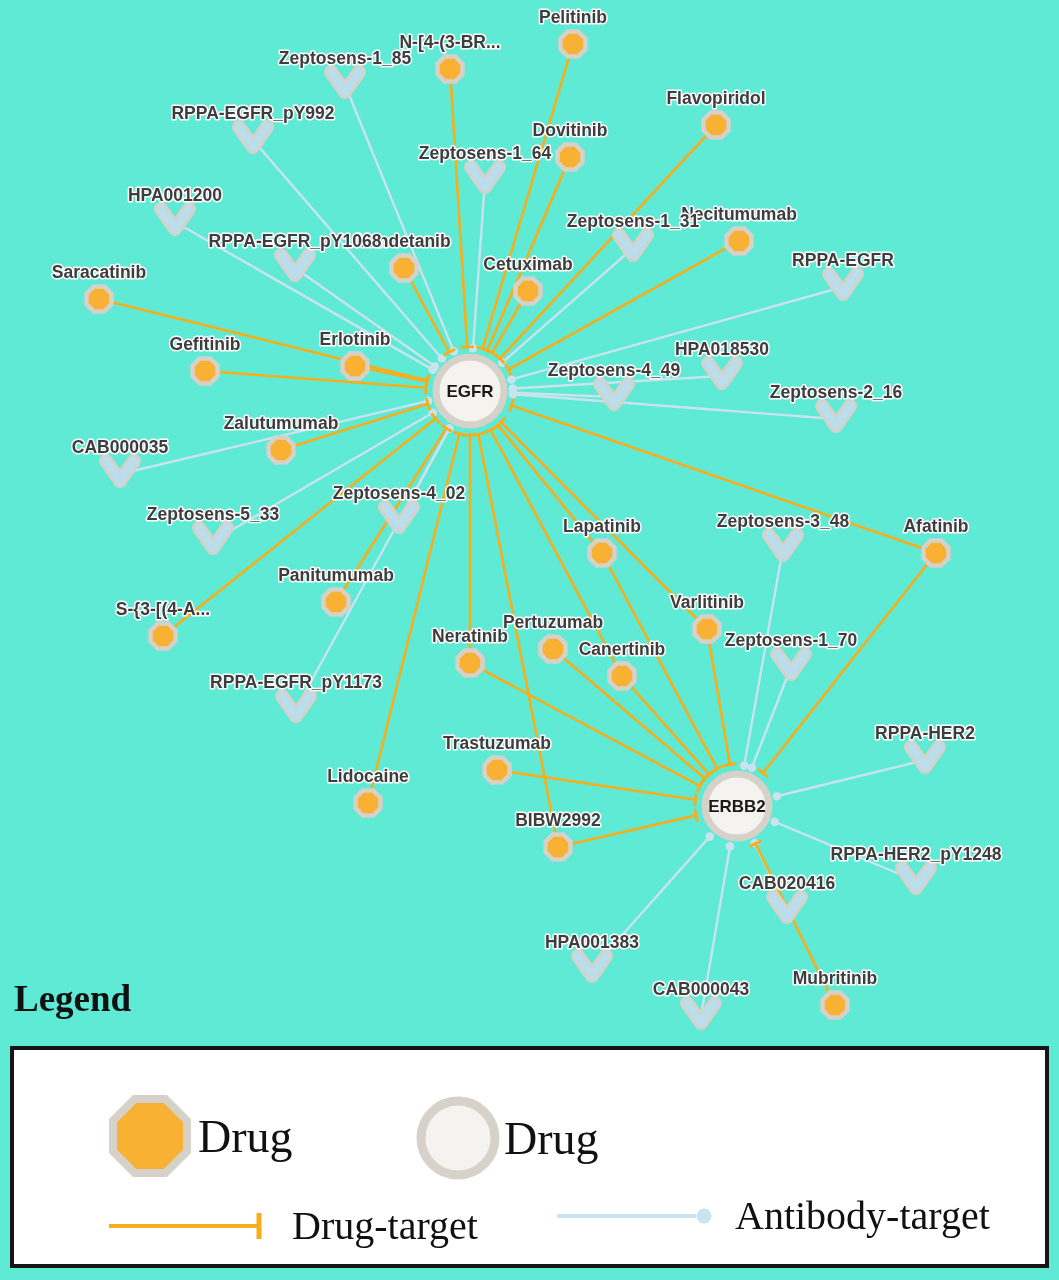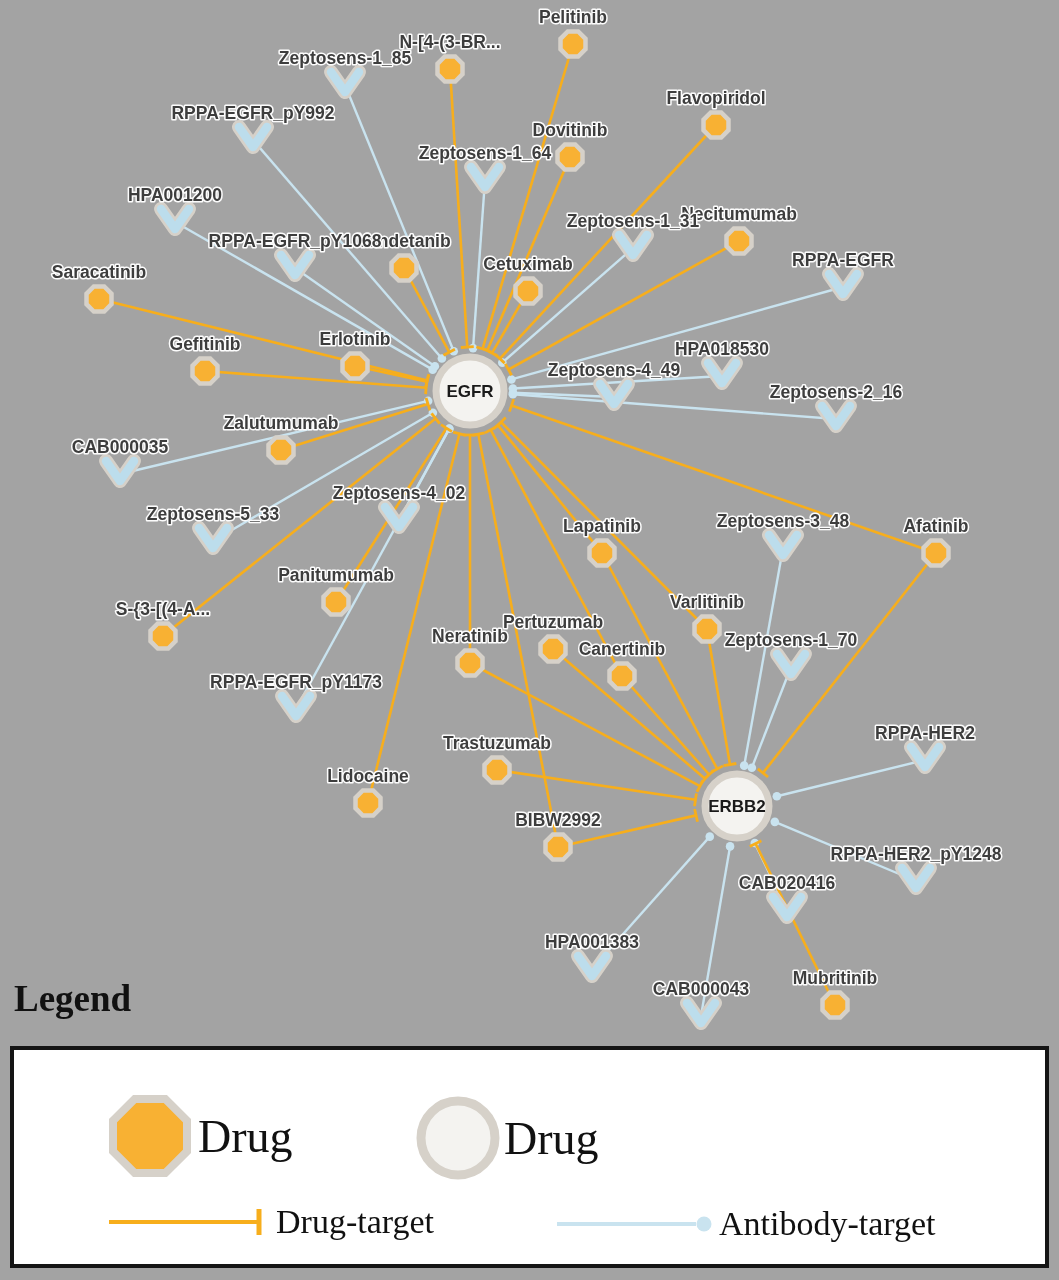--- a/index.html
+++ b/index.html
@@ -1,33 +1,33 @@
 <!DOCTYPE html>
 <html><head>
 <meta charset="utf-8">
 <style>
   html,body{margin:0;padding:0;}
   body{background:#FDFDFD;font-family:"Liberation Sans",sans-serif;}
-  .page{position:relative;width:1059px;height:1280px;background:#a3a3a3;overflow:hidden;}
+  .page{position:relative;width:1059px;height:1280px;background:#5eead4;overflow:hidden;}
   #network{position:absolute;left:0;top:0;}
   .node-label{font-family:"Liberation Sans",sans-serif;font-weight:bold;font-size:17.5px;fill:#3D3D3D;
     paint-order:stroke;stroke:#FCFCFC;stroke-width:3px;stroke-linejoin:round;}
   .gene-label{font-family:"Liberation Sans",sans-serif;font-weight:bold;font-size:17px;fill:#1A1A1A;}
   .legend-title{position:absolute;left:14px;top:977px;font-family:"Liberation Serif",serif;
     font-weight:bold;font-size:37px;color:#111;}
   .legend-box{position:absolute;left:10px;top:1046px;width:1031px;height:214px;
     border:4px solid #151515;background:#FFFFFF;}
   .lg-item{position:absolute;display:flex;align-items:center;}
   .lg-label{font-family:"Liberation Serif",serif;font-size:46px;color:#111;}
-  .lg-edge-label{font-family:"Liberation Serif",serif;font-size:34px;color:#111;}
+  .lg-edge-label{font-family:"Liberation Serif",serif;font-size:40px;color:#111;margin-left:16px;}
   #li-drug{left:88px;top:38px;}
   #li-gene{left:398px;top:42px;}
   #li-antibody{left:668px;top:44px;}
   #li-drug-target{left:92px;top:152px;}
-  #li-antibody-target{left:540px;top:154px;text-align:right;}
+  #li-antibody-target{left:540px;top:142px;text-align:right;}
 </style>
 </head>
 <body>
 
 <div class="page">
 
   <svg id="network" width="1059" height="1040" viewBox="0 0 1059 1040">
       <g>
         <g>
           <line x1="345" y1="85" x2="453.7390511739661" y2="351.19319727386903" stroke="#C9E3EF" stroke-width="2.4"></line>

